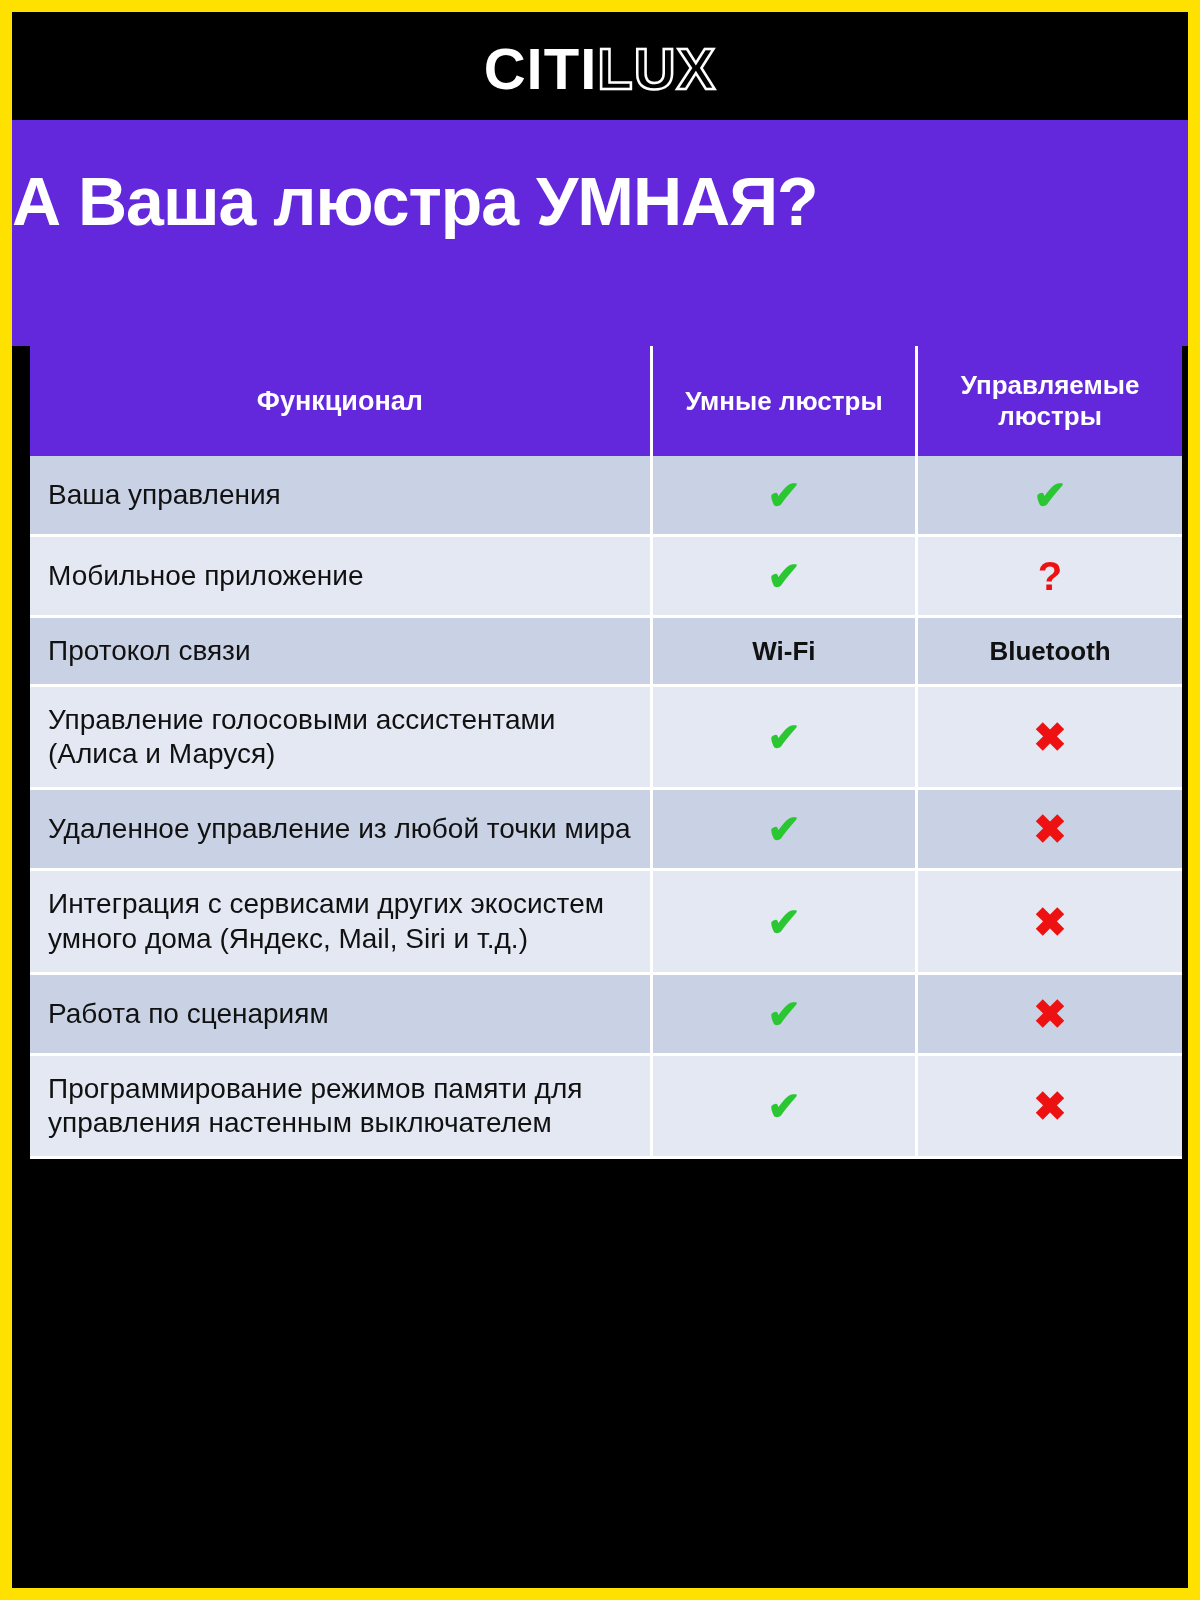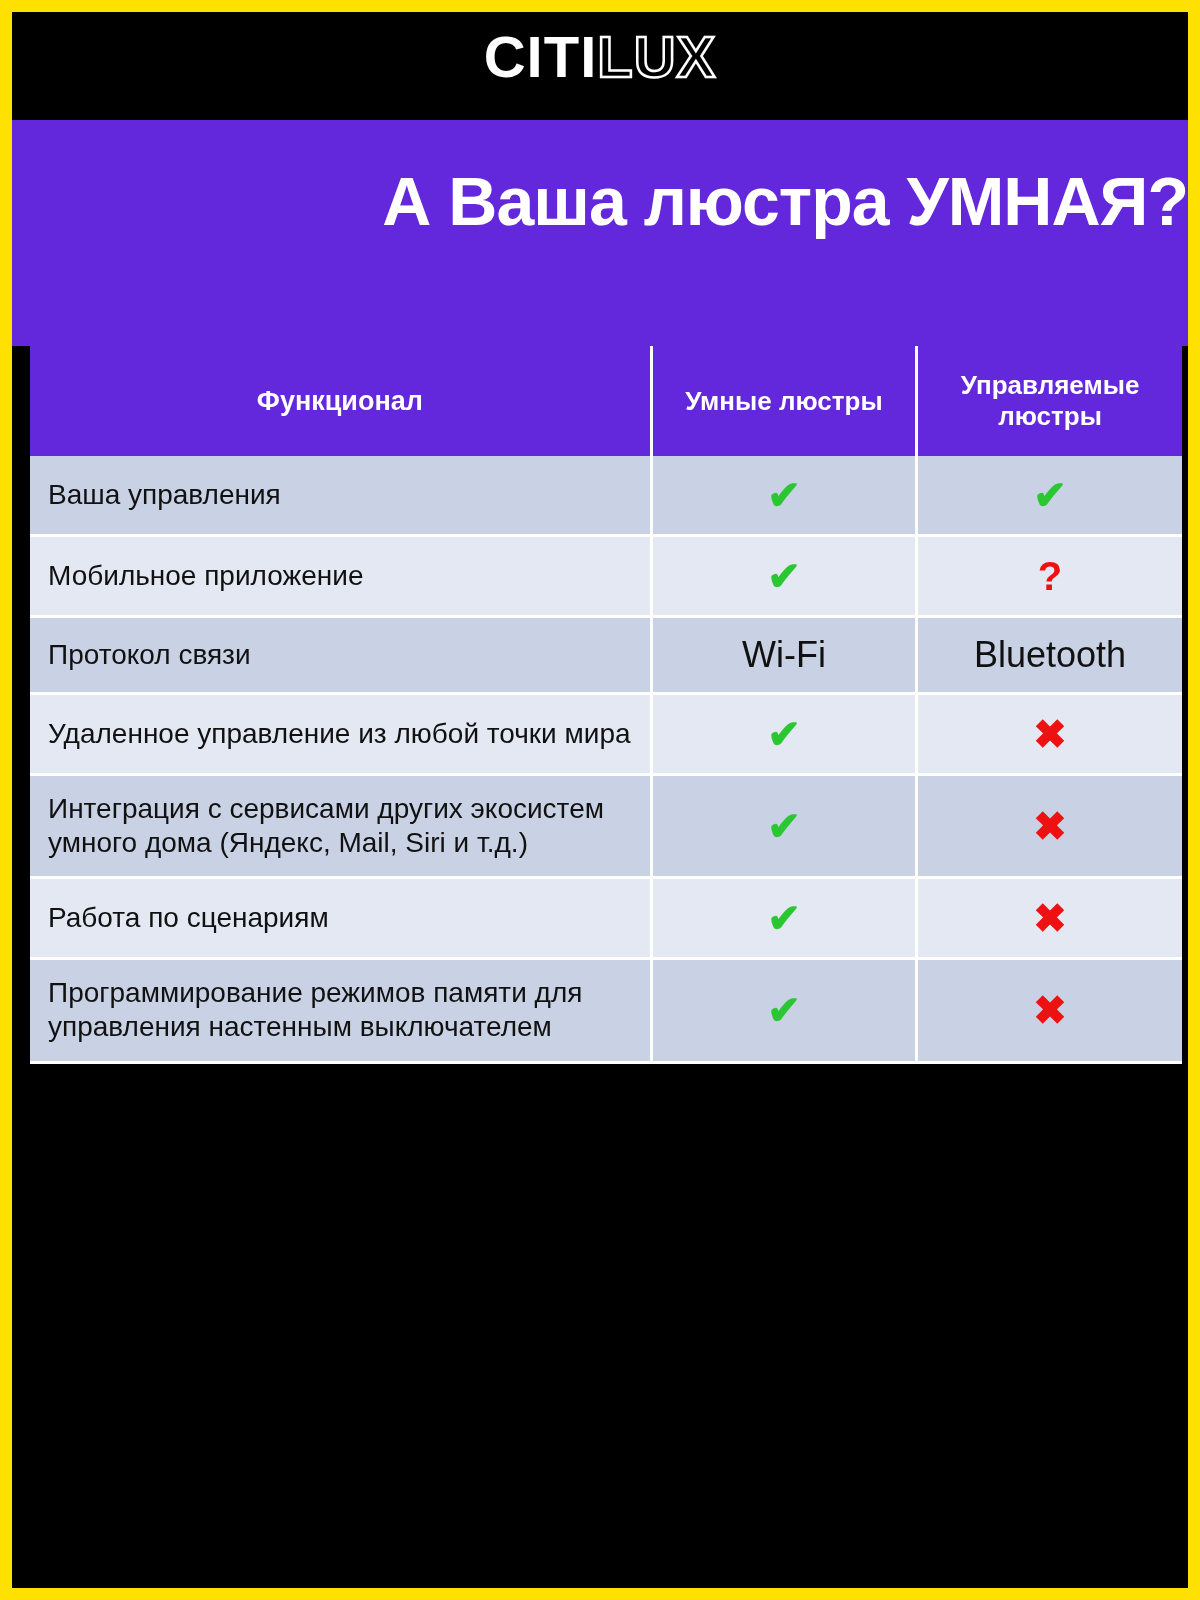--- a/index.html
+++ b/index.html
@@ -29,21 +29,21 @@
     overflow: hidden;
   }
   
   .logo-bar {
     position: relative;
     height: 108px;
     background: #000;
     display: flex;
     align-items: flex-start;
     justify-content: center;
-    padding-top: 16px;
+    padding-top: 28px;
     z-index: 4;
   }
   .logo {
     font-size: 58px;
     font-weight: bold;
     letter-spacing: 1px;
     line-height: 1;
     white-space: nowrap;
   }
   .logo .part-a { color: #fff; }
@@ -74,21 +74,21 @@
     border-bottom-left-radius: 60% 60px;
     border-bottom-right-radius: 60% 60px;
     z-index: 3;
   }
   .hero-title {
     position: absolute;
     z-index: 5;
     top: 150px;
     left: 0;
     width: 100%;
-    text-align: right;
+    text-align: left;
     color: #ffffff;
     font-size: 68px;
     font-weight: bold;
     letter-spacing: -1px;
   }
   
   table.compare {
     position: absolute;
     top: 334px;
     left: 18px;
@@ -124,21 +124,21 @@
   table.compare tbody tr:nth-child(even) td { background: #E3E8F3; }
   td.mark {
     text-align: center;
     font-size: 34px;
     font-weight: bold;
     padding: 16px 8px;
   }
   .yes { color: #2BC732; font-size: 40px; font-weight: bold; }
   .no { color: #EE1111; font-size: 40px; font-weight: bold; }
   .qmark { color: #EE1111; font-size: 40px; font-weight: bold; }
-  .txtval { color: #111; font-size: 36px; font-weight: normal; }
+  .txtval { color: #111; font-size: 26px; font-weight: bold; }
   td.feature { line-height: 1.22; }
 </style>
 </head>
 <body>
 
 <div class="frame">
   <div class="inner">
 
     <div class="hero"></div>
     <div class="notch"></div>
@@ -172,20 +172,25 @@
             <td class="feature">Мобильное приложение</td>
             <td class="mark"><span class="yes">✔</span></td>
             <td class="mark"><span class="qmark">?</span></td>
           </tr>
           <tr>
             <td class="feature">Протокол связи</td>
             <td class="mark"><span class="txtval">Wi-Fi</span></td>
             <td class="mark"><span class="txtval">Bluetooth</span></td>
           </tr>
           <tr>
+            <td class="feature">Управление голосовыми ассистентами (Алиса и Маруся)</td>
+            <td class="mark"><span class="yes">✔</span></td>
+            <td class="mark"><span class="no">✖</span></td>
+          </tr>
+          <tr>
             <td class="feature">Удаленное управление из любой точки мира</td>
             <td class="mark"><span class="yes">✔</span></td>
             <td class="mark"><span class="no">✖</span></td>
           </tr>
           <tr>
             <td class="feature">Интеграция с сервисами других экосистем умного дома (Яндекс, Mail, Siri и т.д.)</td>
             <td class="mark"><span class="yes">✔</span></td>
             <td class="mark"><span class="no">✖</span></td>
           </tr>
           <tr>

